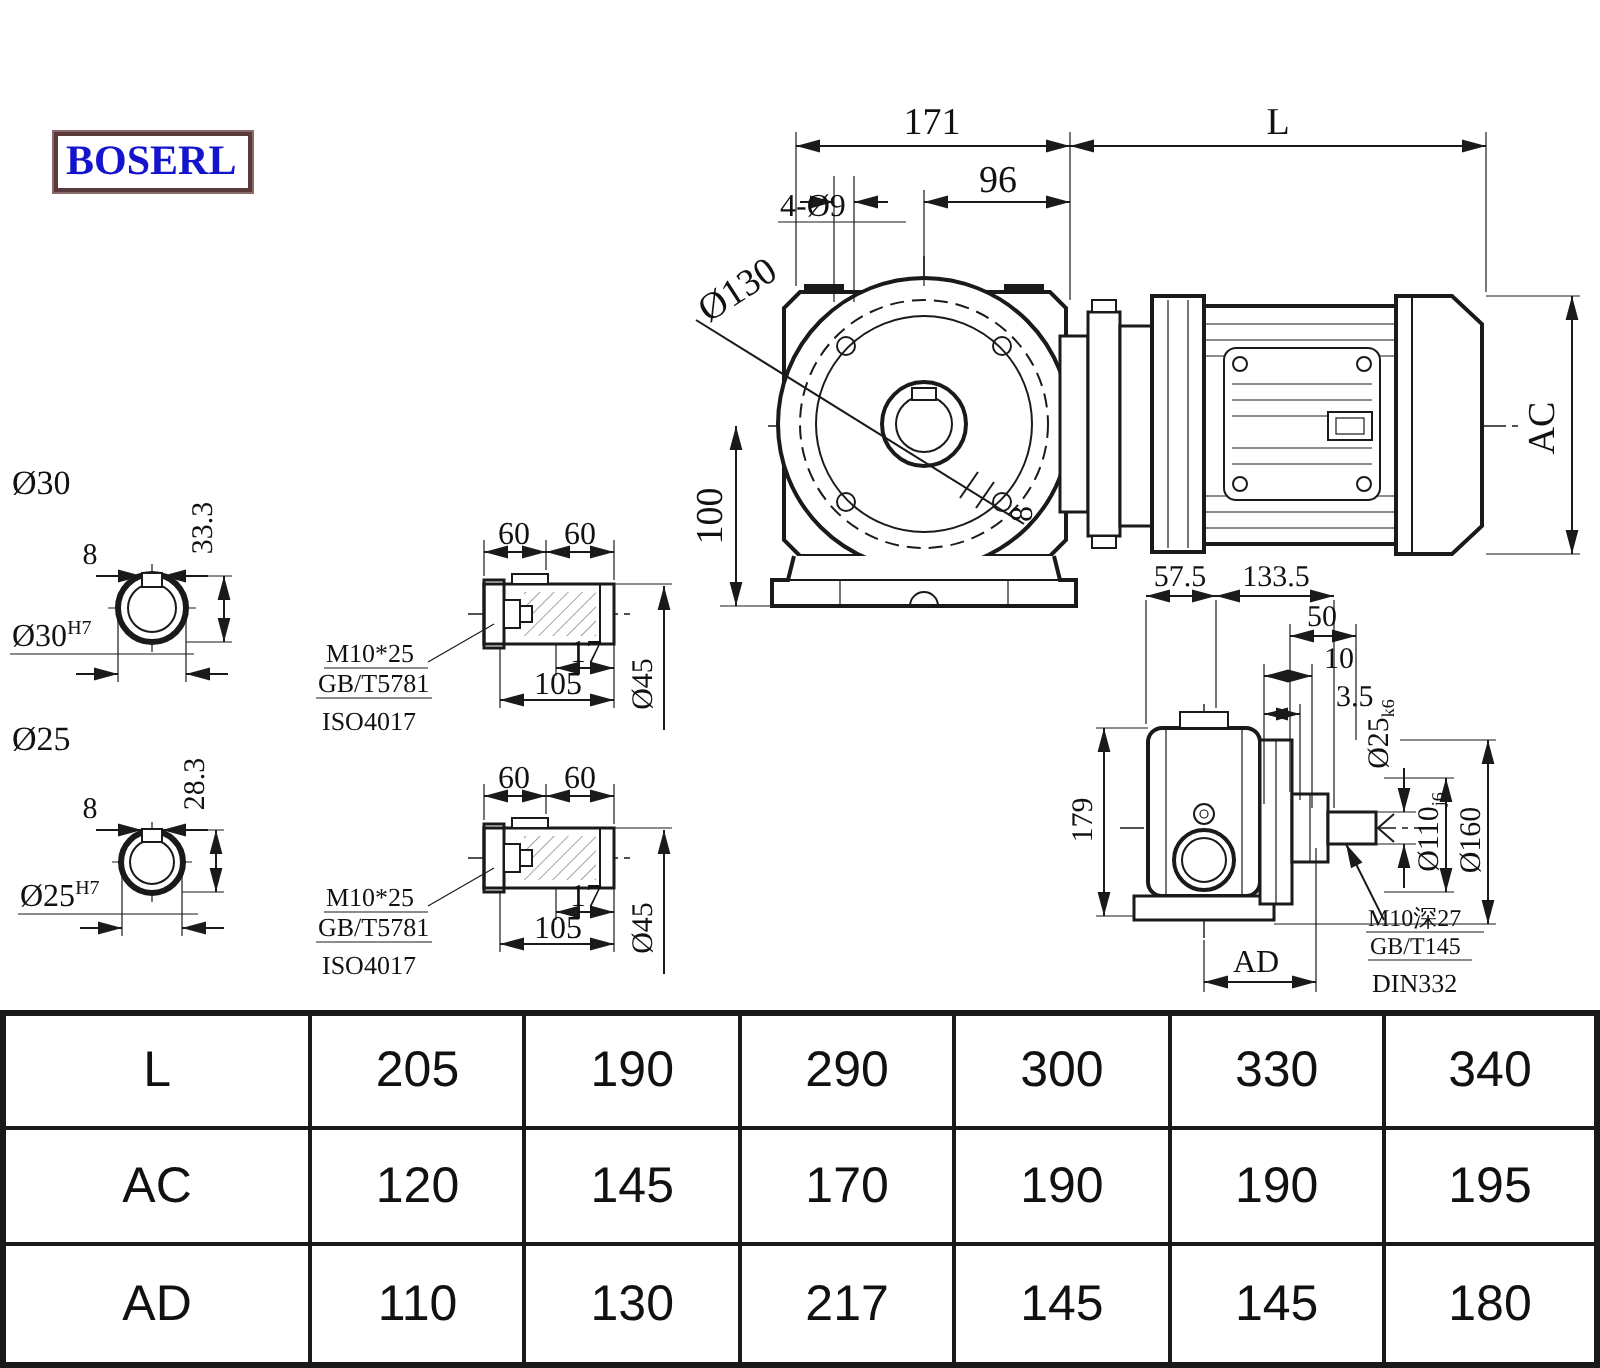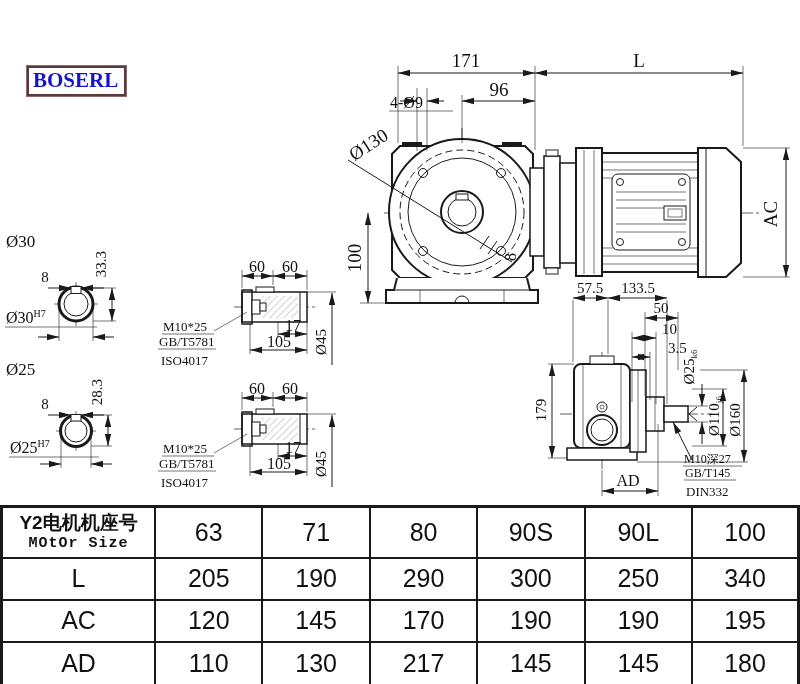--- a/index.html
+++ b/index.html
@@ -325,39 +325,27 @@
     <colgroup>
       <col style="width:153px">
         <col style="width:107px">
         <col style="width:107px">
         <col style="width:107px">
       <col style="width:107px">
         <col style="width:107px">
         <col style="width:106px">
     </colgroup>
     <tbody>
-        <tr style="height:51px">
-      <td class="hcell">
-        <div class="cn">Y2电机机座号</div>
-        <div class="en">MOtOr Size</div>
-      </td>
-      <td>63</td>
-      <td>71</td>
-      <td>80</td>
-      <td>90S</td>
-      <td>90L</td>
-      <td>100</td>
-    </tr>
     <tr style="height:42px">
       <td>L</td>
       <td>205</td>
       <td>190</td>
       <td>290</td>
       <td>300</td>
-      <td>250</td>
+      <td>330</td>
       <td>340</td>
     </tr>
     <tr style="height:42px">
       <td>AC</td>
       <td>120</td>
       <td>145</td>
       <td>170</td>
       <td>190</td>
       <td>190</td>
       <td>195</td>

